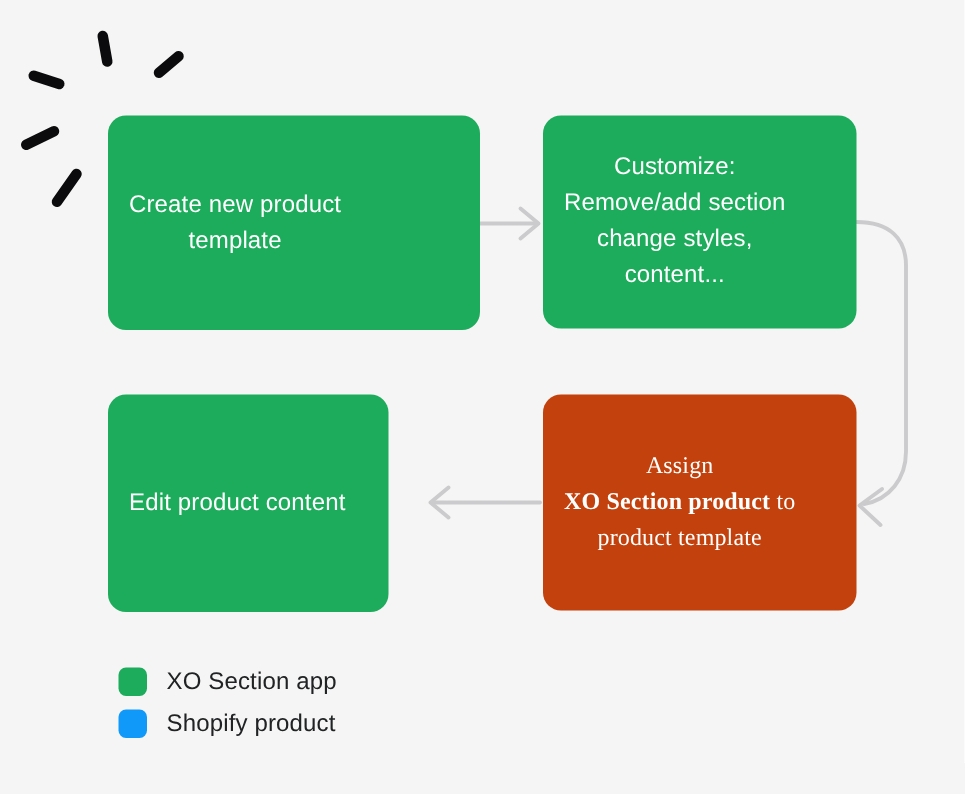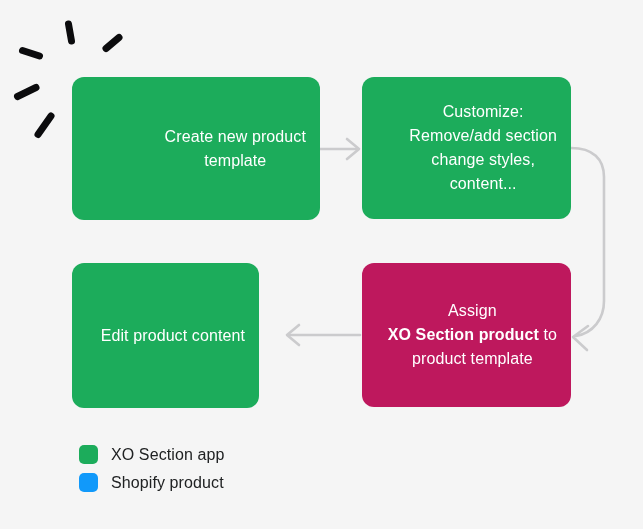--- a/index.html
+++ b/index.html
@@ -22,28 +22,28 @@
     width: 643px;
     height: 529px;
     pointer-events: none;
     z-index: 1;
   }
   .node {
     position: absolute;
     border-radius: 12px;
     display: flex;
     align-items: center;
-    justify-content: flex-end;
+    justify-content: flex-start;
     text-align: center;
     z-index: 2;
     box-sizing: border-box;
     padding: 10px 14px;
   }
   .node--green { background: #1CAC5B; }
-  .node--blue  { background: #be185d; }
+  .node--blue  { background: #c2410c; font-family: Liberation Serif, serif; }
   .node-label {
     color: #FFFFFF;
     font-size: 16px;
     line-height: 24px;
     font-weight: 500;
     white-space: pre-line;
     letter-spacing: 0.1px;
   }
   .node-label b { font-weight: 700; }
   #node-create    { left: 72px;  top: 77px;  width: 248px; height: 143px; }

